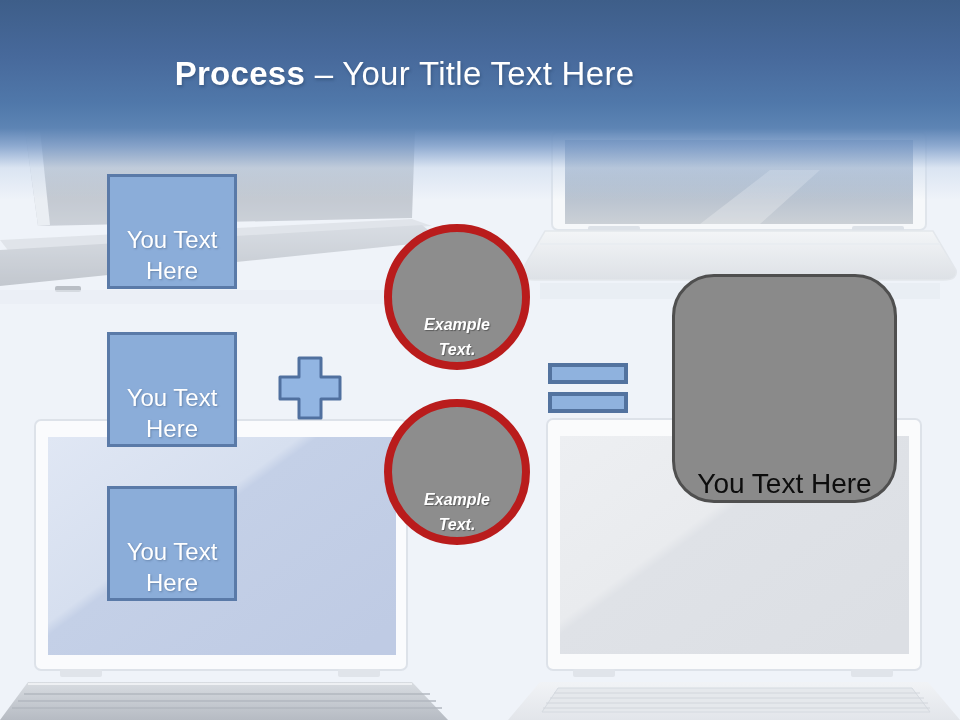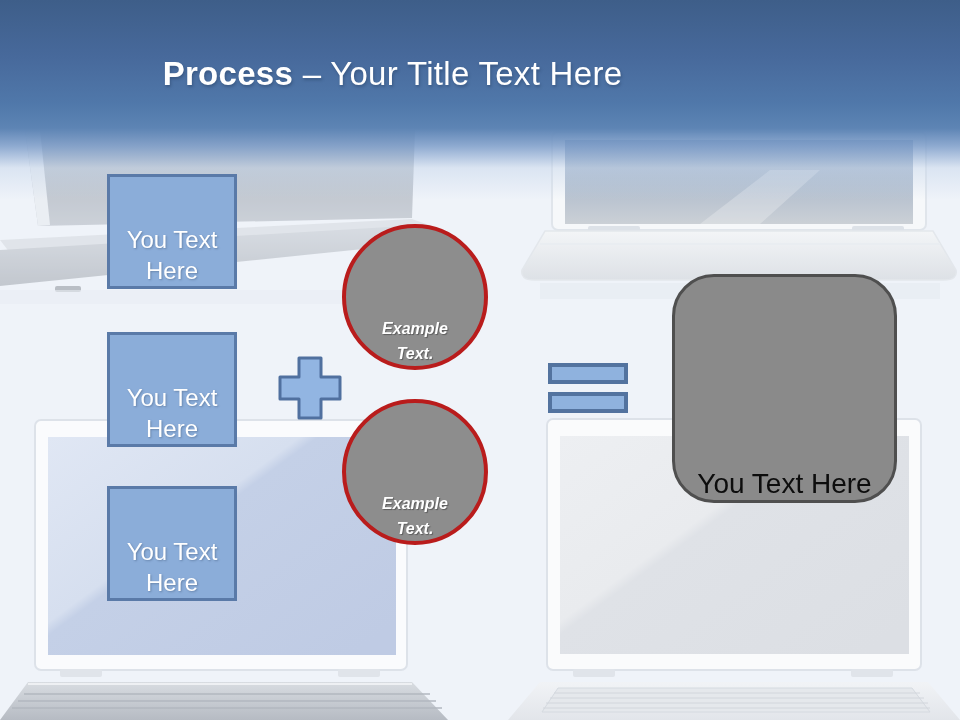--- a/index.html
+++ b/index.html
@@ -16,43 +16,43 @@
     background:linear-gradient(180deg,
       #3e5e89 0%,
       #47699b 28%,
       #5078aa 52%,
       #5d84b4 64%,
       rgba(125,157,201,.85) 73%,
       rgba(198,214,235,.5) 84%,
       rgba(239,243,249,0) 100%);
   }
   .slide-title{
-    position:absolute;top:52px;left:4px;width:777px;z-index:3;
+    position:absolute;top:52px;left:16px;width:777px;z-index:3;
     text-align:center;color:#ffffff;font-size:33px;line-height:44px;
     text-shadow:1px 2px 3px rgba(25,45,75,.35);
     letter-spacing:.3px;
   }
   .slide-title .bold{font-weight:bold;}
   
   .shape{
     position:absolute;z-index:4;box-sizing:border-box;
     display:flex;align-items:flex-end;justify-content:center;text-align:center;
   }
   .input-box{
     left:107px;width:130px;height:115px;
     background:#8badd9;border:3px solid #5a7aa8;
     color:#fff;font-size:24px;line-height:31px;
     text-shadow:1px 1px 2px rgba(40,60,90,.35);
   }
   #input-box-1{top:174px;}
   #input-box-2{top:332px;}
   #input-box-3{top:486px;}
   .example-circle{
-    left:342px;width:146px;height:146px;border-radius:50%;
-    background:#8d8d8d;border:4px solid #b91c1c;
+    left:384px;width:146px;height:146px;border-radius:50%;
+    background:#8d8d8d;border:8px solid #b91c1c;
     color:#fff;font-size:16px;font-weight:bold;font-style:italic;line-height:25px;
     text-shadow:1px 1px 1px rgba(0,0,0,.35);
   }
   #example-circle-1{top:224px;}
   #example-circle-2{top:399px;}
   .example-circle span{width:100px;}
   .plus-wrap{left:277px;top:355px;width:66px;height:66px;}
   .eq-bar{
     left:548px;width:80px;height:21px;
     background:#8fb2de;border:4px solid #53739f;

